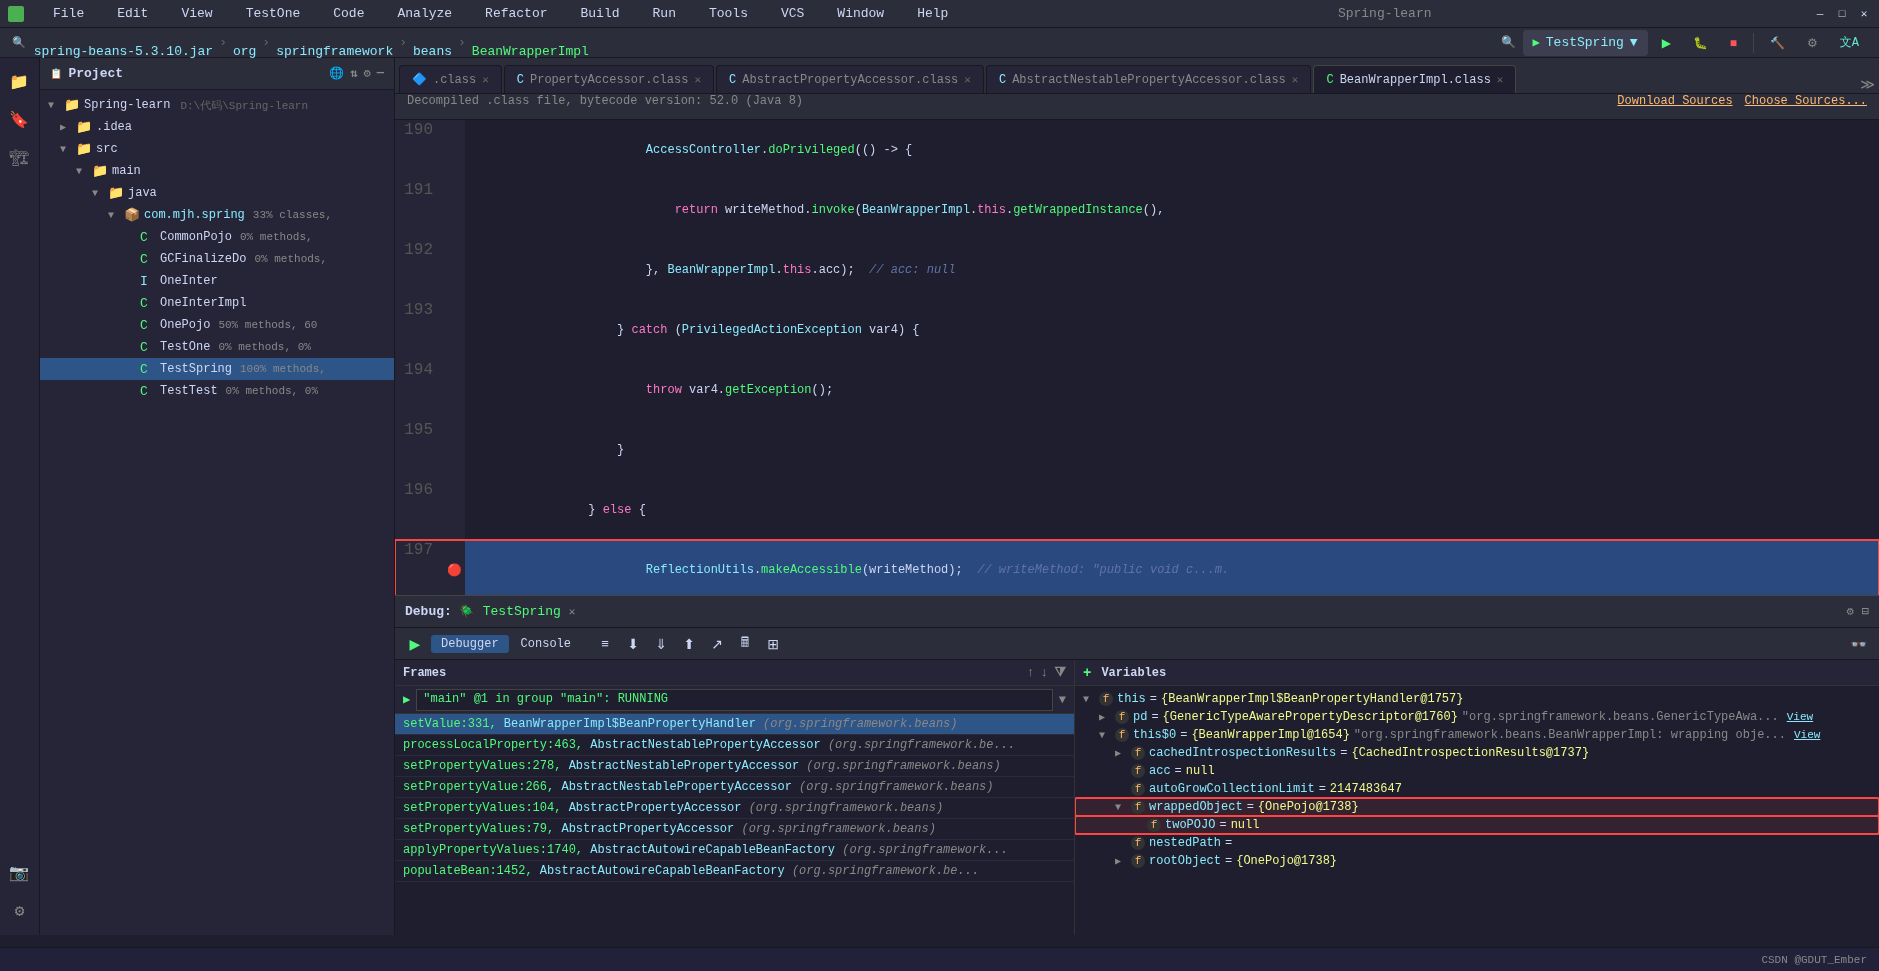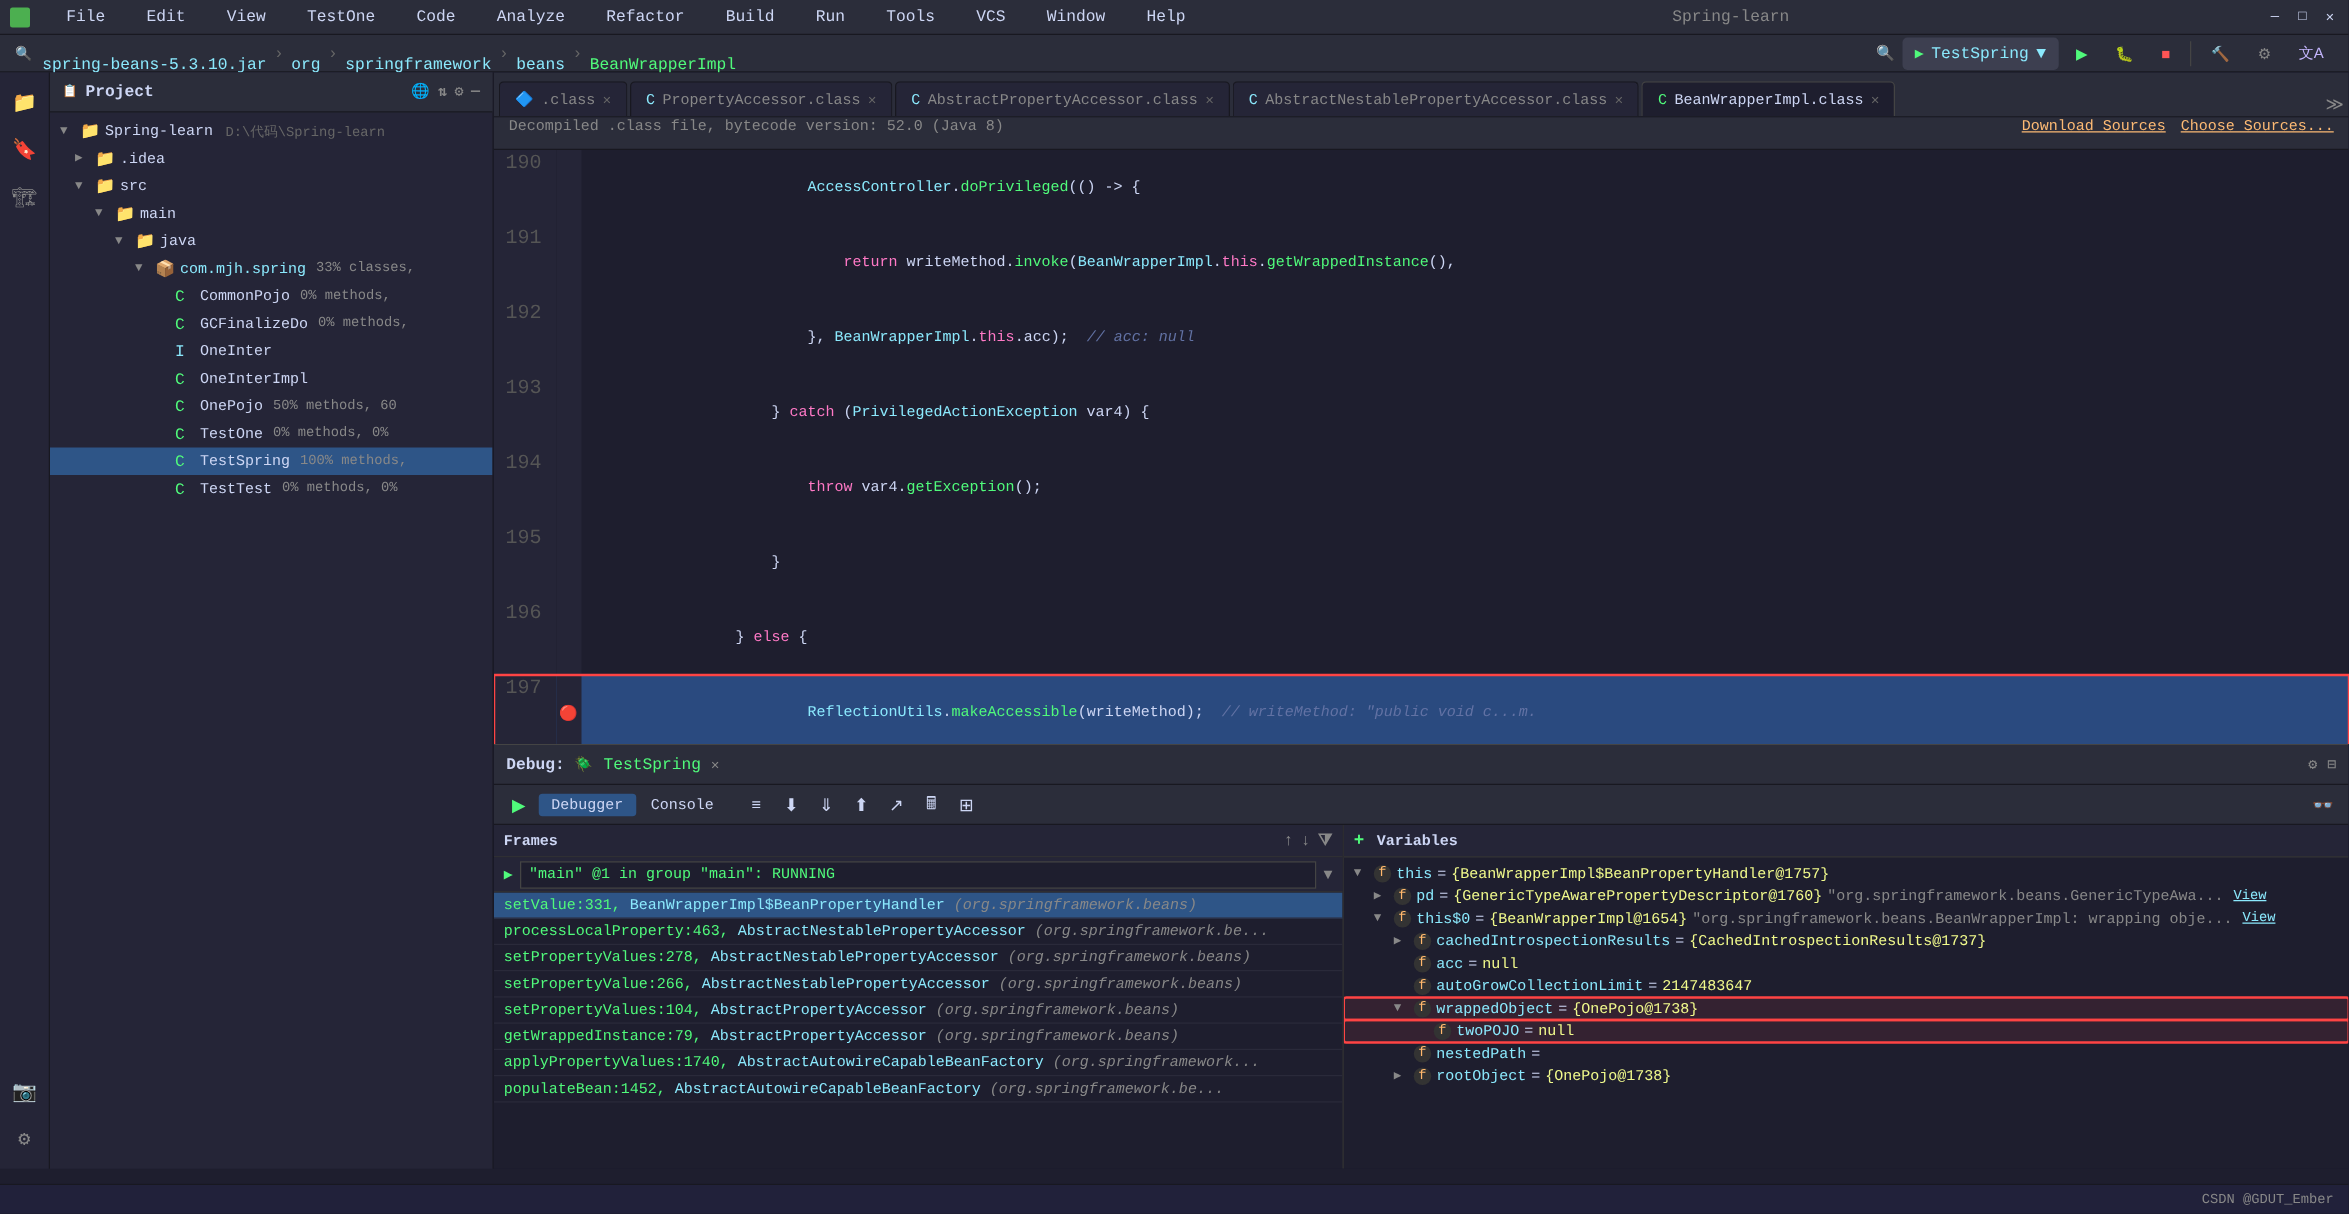--- a/index.html
+++ b/index.html
@@ -557,21 +557,21 @@
       <span style="color:#50fa7b;font-size:12px;">▶</span>
       <span>TestSpring</span>
       <span>▼</span>
     </div>
     <button class="toolbar-btn run-btn">▶</button>
     <button class="toolbar-btn debug-btn">🐛</button>
     <button class="toolbar-btn" style="color:#ff5555;">■</button>
     <div class="toolbar-sep"></div>
     <button class="toolbar-btn" style="color:#50fa7b;">🔨</button>
     <button class="toolbar-btn" style="color:#888;">⚙</button>
-    <button class="toolbar-btn" style="color:#c4b5fd;">文A</button>
+    <button class="toolbar-btn" style="color:#5eead4;font-family:Liberation Mono, monospace;">文A</button>
   </div>
 </div>
 
 <div class="main-layout">
 
   <div class="left-toolbar">
     <div class="lt-btn active" title="Project">📁</div>
     <div class="lt-btn" title="Bookmarks">🔖</div>
     <div class="lt-btn" title="Structure">🏗</div>
     <div style="flex:1;"></div>
@@ -867,21 +867,21 @@
               <span class="frame-method">setPropertyValue:266, </span>
               <span class="frame-class">AbstractNestablePropertyAccessor</span>
               <span class="frame-pkg"> (org.springframework.beans)</span>
             </div>
             <div class="frame-item">
               <span class="frame-method">setPropertyValues:104, </span>
               <span class="frame-class">AbstractPropertyAccessor</span>
               <span class="frame-pkg"> (org.springframework.beans)</span>
             </div>
             <div class="frame-item">
-              <span class="frame-method">getWrappedInstance:79, </span>
+              <span class="frame-method">setPropertyValues:79, </span>
               <span class="frame-class">AbstractPropertyAccessor</span>
               <span class="frame-pkg"> (org.springframework.beans)</span>
             </div>
             <div class="frame-item">
               <span class="frame-method">applyPropertyValues:1740, </span>
               <span class="frame-class">AbstractAutowireCapableBeanFactory</span>
               <span class="frame-pkg"> (org.springframework...</span>
             </div>
             <div class="frame-item">
               <span class="frame-method">populateBean:1452, </span>

